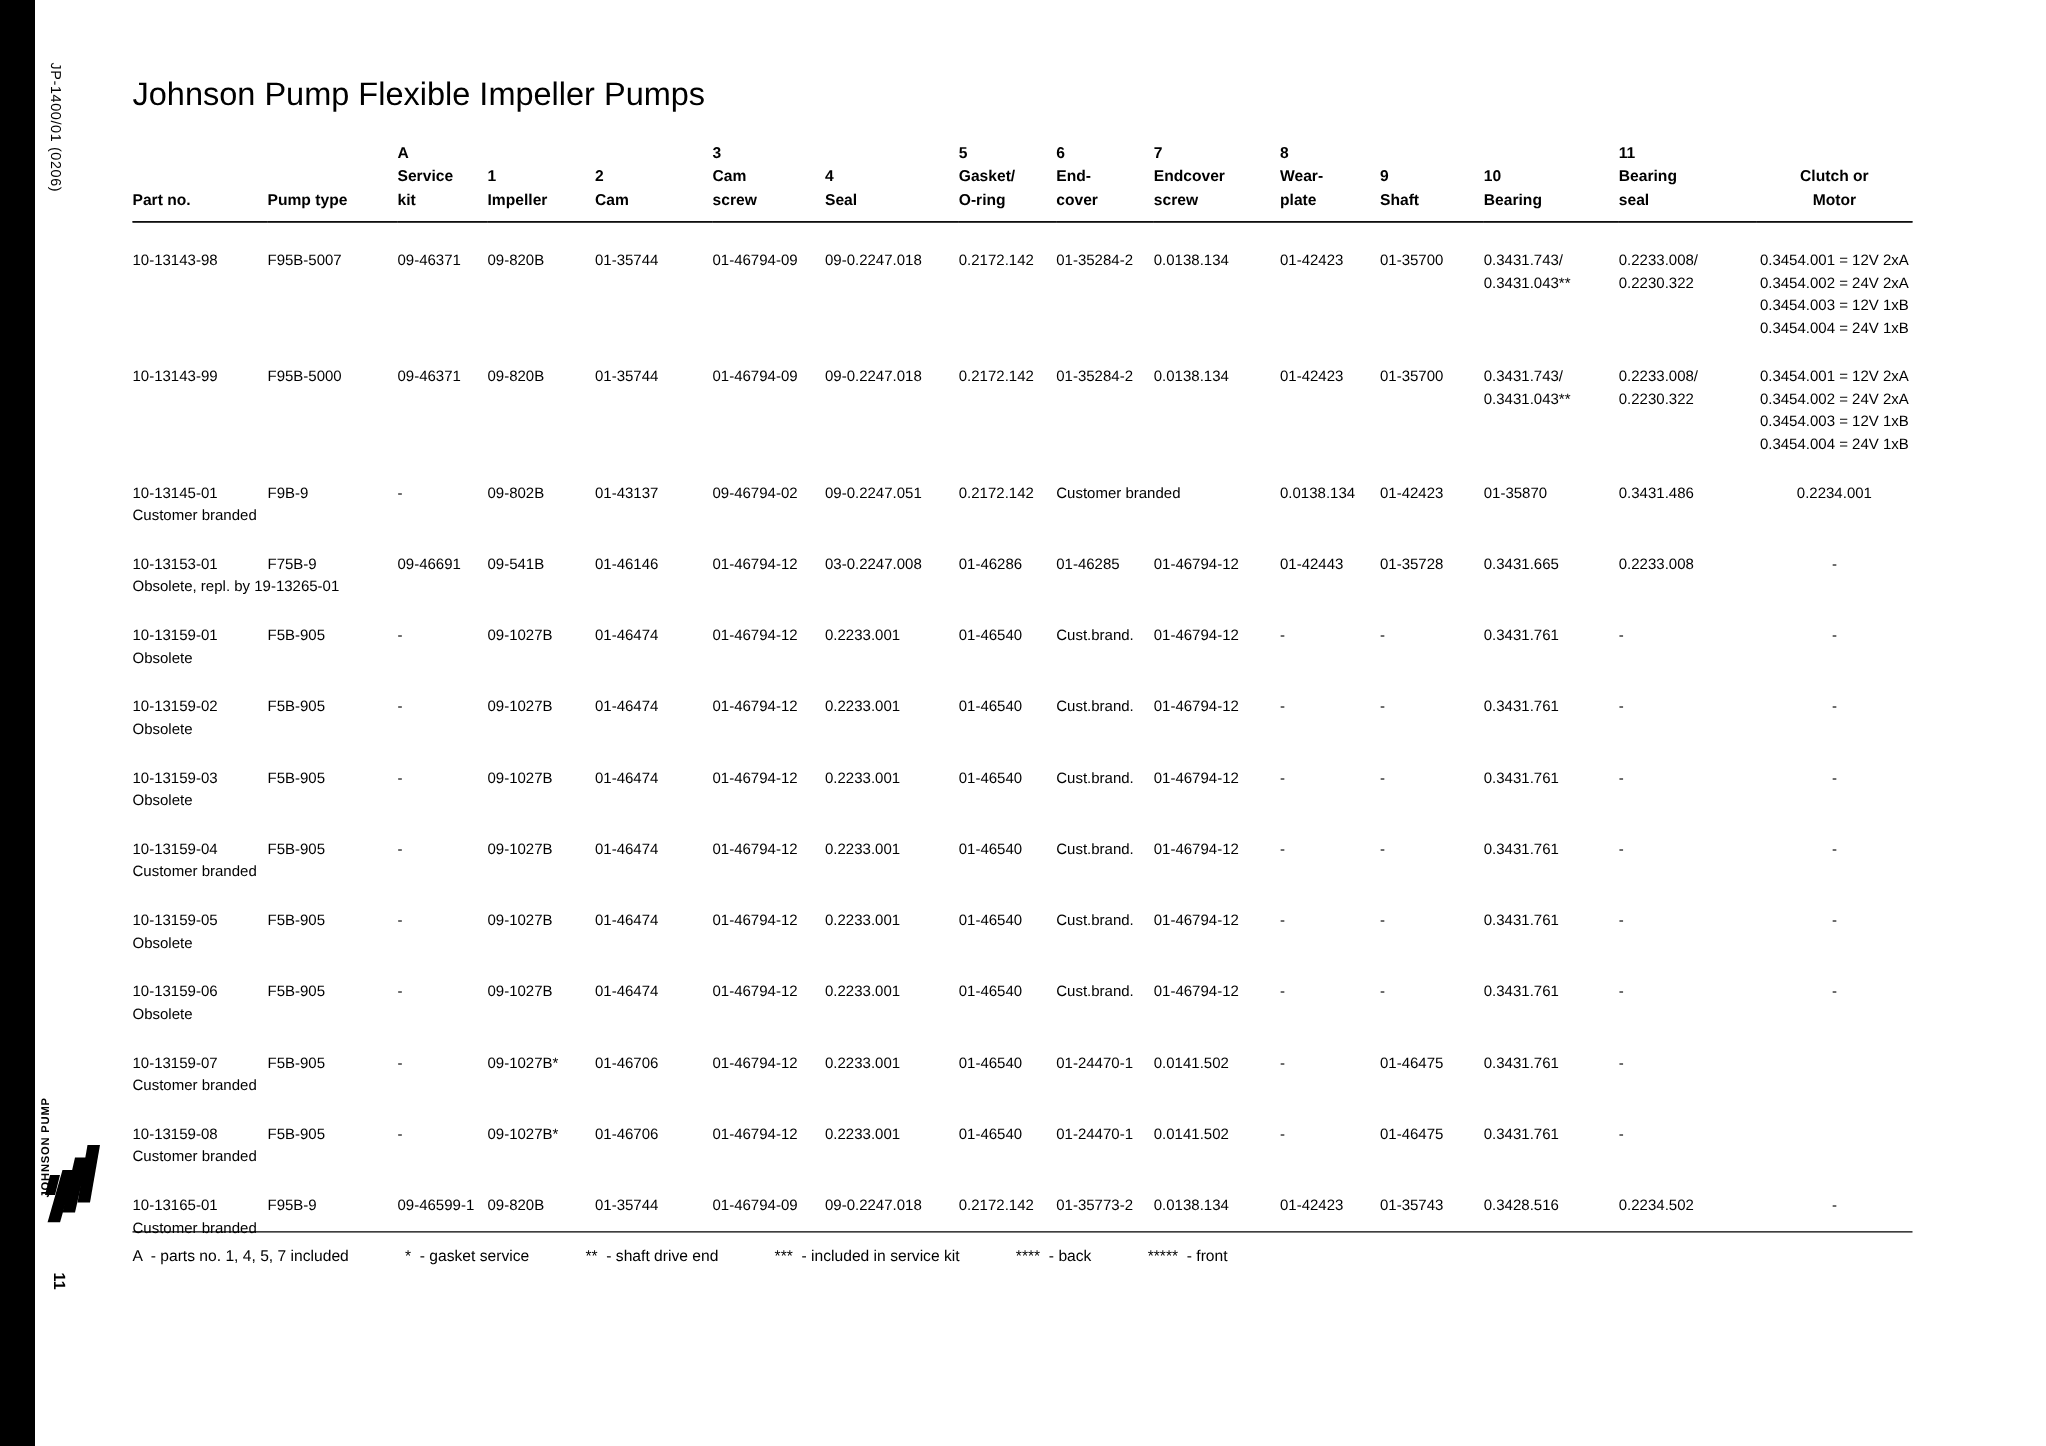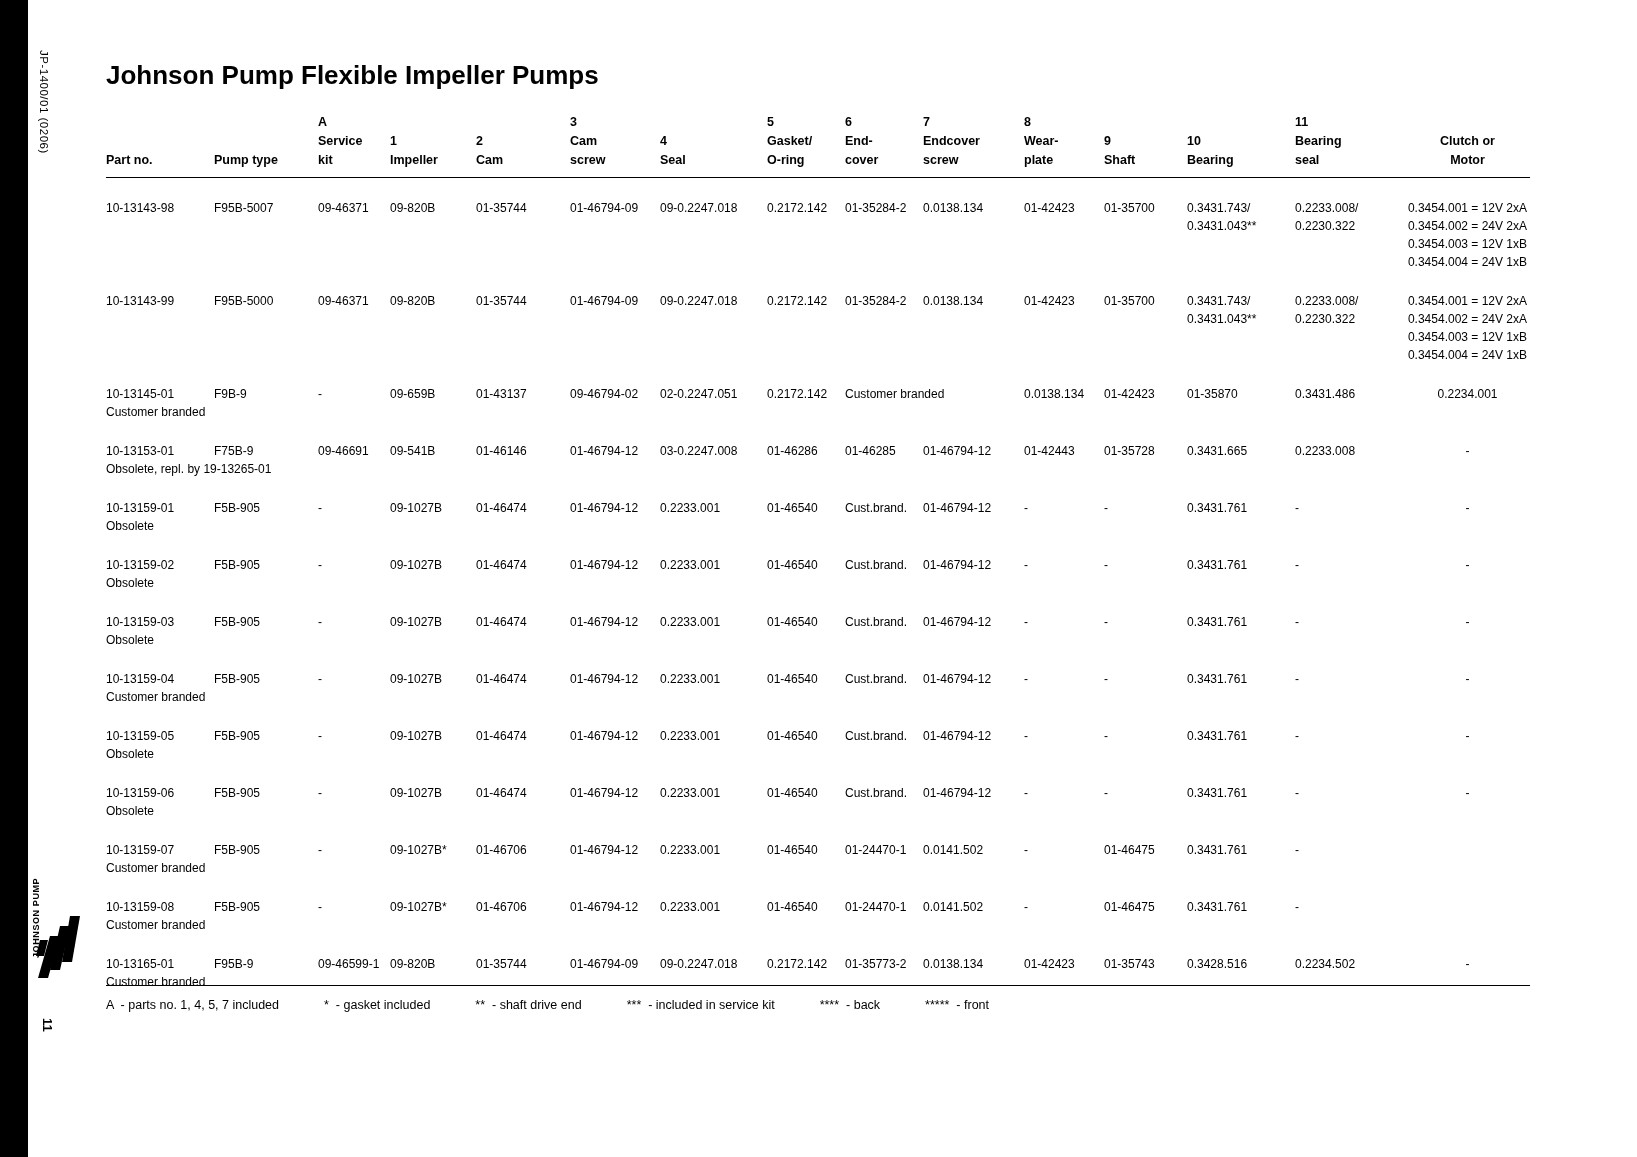--- a/index.html
+++ b/index.html
@@ -45,21 +45,21 @@
   }
   .brand-logo {
     position: absolute;
     left: 36px; top: 916px;
     width: 44px; height: 62px;
   }
   .page-title {
     position: absolute;
     left: 106px; top: 60px;
     font-size: 26px;
-    font-weight: bold;
+    font-weight: normal;
     white-space: pre;
   }
   .table-wrap {
     position: absolute;
     left: 106px; top: 100px;
   }
   table.parts {
     table-layout: fixed;
     border-collapse: collapse;
     width: 1424px;
@@ -227,24 +227,24 @@
             <td>0.3454.001 = 12V 2xA
 0.3454.002 = 24V 2xA
 0.3454.003 = 12V 1xB
 0.3454.004 = 24V 1xB</td>
           </tr>
           <tr>
             <td>10-13145-01
 Customer branded</td>
             <td>F9B-9</td>
             <td>-</td>
-            <td>09-659B</td>
+            <td>09-802B</td>
             <td>01-43137</td>
             <td>09-46794-02</td>
-            <td>02-0.2247.051</td>
+            <td>09-0.2247.051</td>
             <td>0.2172.142</td>
             <td>Customer branded</td>
             <td></td>
             <td>0.0138.134</td>
             <td>01-42423</td>
             <td>01-35870</td>
             <td>0.3431.486</td>
             <td>0.2234.001</td>
           </tr>
           <tr>
@@ -427,20 +427,20 @@
             <td>0.2234.502</td>
             <td>-</td>
           </tr>
         </tbody>
     </table>
   </div>
 
   <div class="footer-rule"></div>
   <div class="legend">
       <span>A  - parts no. 1, 4, 5, 7 included</span>
-      <span>*  - gasket included</span>
+      <span>*  - gasket service</span>
       <span>**  - shaft drive end</span>
       <span>***  - included in service kit</span>
       <span>****  - back</span>
       <span>*****  - front</span>
     </div>
 
 </div>
 
 </body></html>

